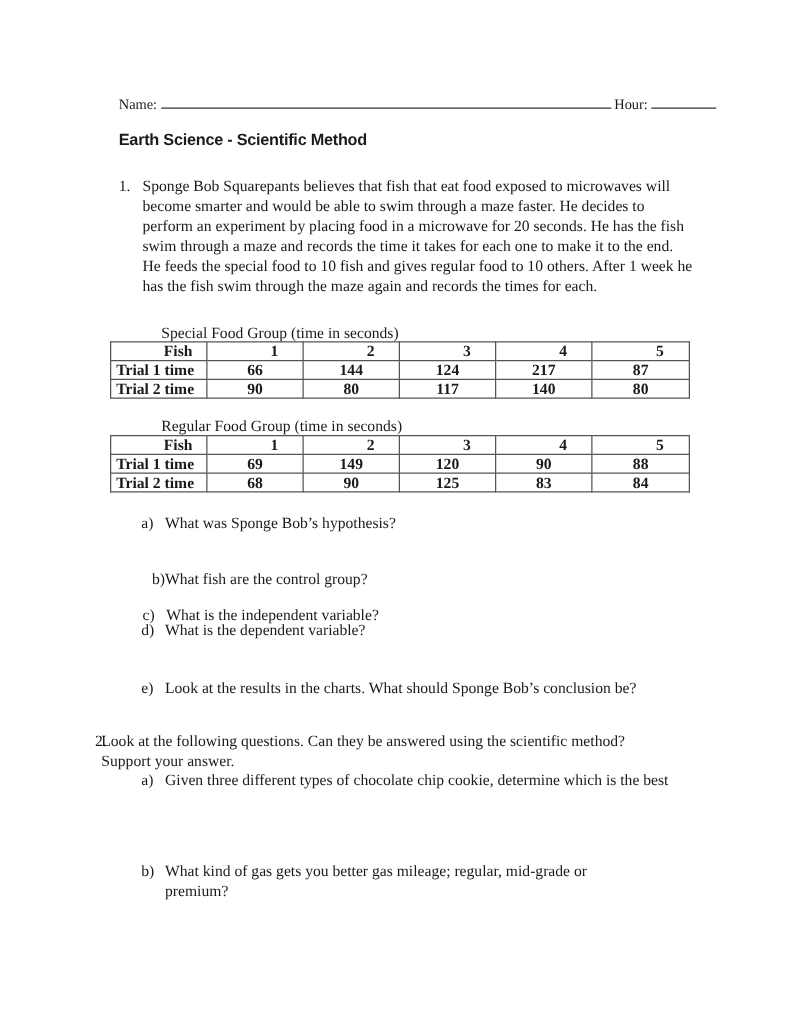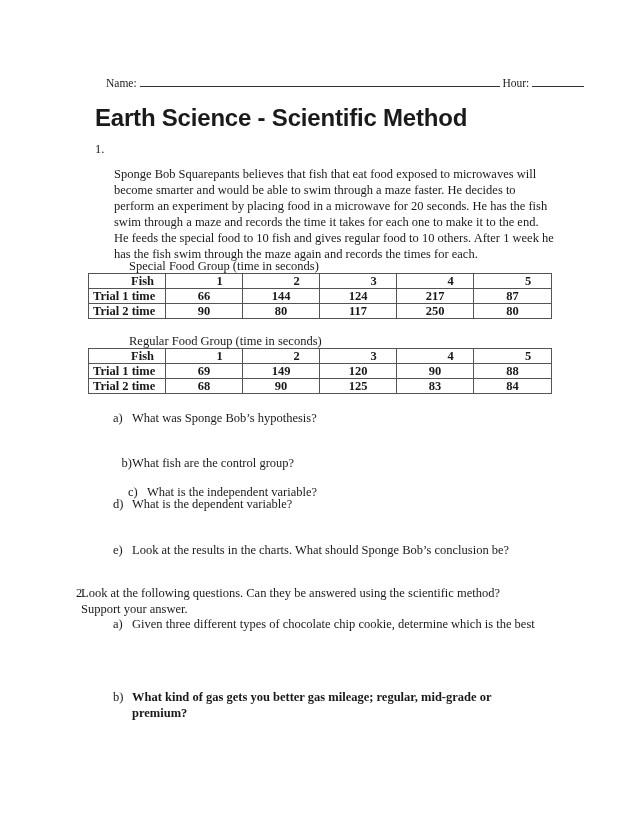--- a/index.html
+++ b/index.html
@@ -2,26 +2,26 @@
 <html><head>
 <meta charset="utf-8">
 <style>
   html, body { margin: 0; padding: 0; background: #ffffff; }
   body {
     width: 638px; height: 826px; position: relative; overflow: hidden;
     font-family: "Liberation Serif", "DejaVu Serif", serif;
     color: #1a1a1a;
   }
   .abs { position: absolute; }
-  .name-line { left: 106px; top: 77px; font-size: 11.5px; white-space: nowrap; text-align: center; }
+  .name-line { left: 95px; top: 77px; font-size: 11.5px; white-space: nowrap; text-align: center; }
   .blank { display: inline-block; border-bottom: 1px solid #333; vertical-align: baseline; height: 9px; }
-  .title { left: 95px; top: 104px; font-size: 24px; font-weight: bold; font-family: "Liberation Sans", "DejaVu Sans", sans-serif; letter-spacing: -0.2px; }
+  .title { left: 95px; top: 104px; font-size: 13px; font-weight: bold; font-family: "Liberation Sans", "DejaVu Sans", sans-serif; letter-spacing: -0.2px; }
   .para { font-size: 12.5px; line-height: 16.1px; }
   .q1-num { left: 95px; top: 141px; }
-  .q1-text { left: 114px; top: 141px; width: 440px; margin-top: 25px; }
+  .q1-text { left: 114px; top: 141px; width: 440px; }
   .caption { font-size: 12.5px; margin-left: 35px; }
   table.data {
     border-collapse: collapse; font-size: 12.5px; table-layout: fixed;
   }
   table.data td, table.data th {
     border: 1px solid #555; padding: 0; height: 14px; line-height: 14px; text-align: center; font-weight: bold;
   }
   table.data th { font-weight: bold; padding-left: 31px; }
   table.data td.rowlabel { text-align: left; padding-left: 4px; }
   .sub { font-size: 12.5px; line-height: 16px; }
@@ -69,21 +69,21 @@
     <td>144</td>
     <td>124</td>
     <td>217</td>
     <td>87</td>
   </tr>
   <tr>
     <td class="rowlabel">Trial 2 time</td>
     <td>90</td>
     <td>80</td>
     <td>117</td>
-    <td>250</td>
+    <td>140</td>
     <td>80</td>
   </tr>
 </tbody>
   </table>
 
 <div class="abs caption" style="left:94px; top:334px;">Regular Food Group (time in seconds)</div>
 <table class="abs data" style="left:88px; top:348px; width:463px;">
   <colgroup>
       <col style="width:77px">
       <col style="width:77px">
@@ -119,21 +119,21 @@
   </tr>
 </tbody>
   </table>
 
 <div class="abs sub" style="left:113px; top:410px;">
   <span class="sub-letter">a)</span><span>What was Sponge Bob’s hypothesis?</span>
 </div>
 <div class="abs sub" style="left:113px; top:455px;text-align:right;">
   <span class="sub-letter">b)</span><span>What fish are the control group?</span>
 </div>
-<div class="abs sub" style="left:128px; top:484px;">
+<div class="abs sub" style="left:114px; top:484px;">
   <span class="sub-letter">c)</span><span>What is the independent variable?</span>
 </div>
 <div class="abs sub" style="left:113px; top:496px;">
   <span class="sub-letter">d)</span><span>What is the dependent variable?</span>
 </div>
 <div class="abs sub" style="left:113px; top:542px;">
   <span class="sub-letter">e)</span><span>Look at the results in the charts.  What should Sponge Bob’s conclusion be?</span>
 </div>
 
 <div class="abs para q2-num">2.</div>
@@ -141,15 +141,15 @@
 
 <div class="abs sub" style="left:113px; top:616px; width:440px;">
   <div style="display:flex;">
     <span class="sub-letter" style="flex:0 0 19px;">a)</span>
     <span style="flex:1;">Given three different types of chocolate chip cookie, determine which is the best</span>
   </div>
 </div>
 <div class="abs sub" style="left:113px; top:689px; width:440px;">
   <div style="display:flex;">
     <span class="sub-letter" style="flex:0 0 19px;">b)</span>
-    <span style="flex:1; padding-right:60px;font-weight:bold;">What kind of gas gets you better gas mileage; regular, mid-grade or premium?</span>
+    <span style="flex:1; padding-right:60px;">What kind of gas gets you better gas mileage; regular, mid-grade or premium?</span>
   </div>
 </div>
 
 </body></html>

